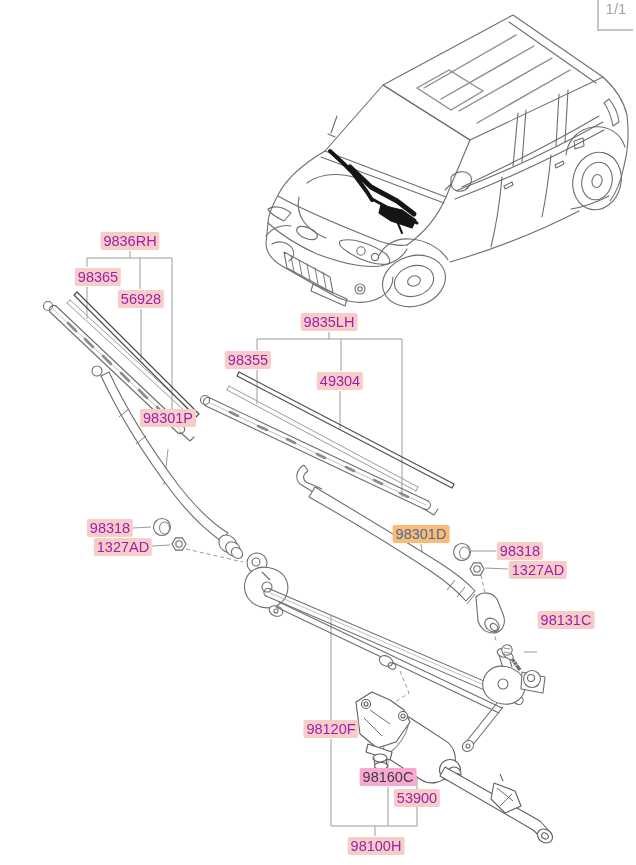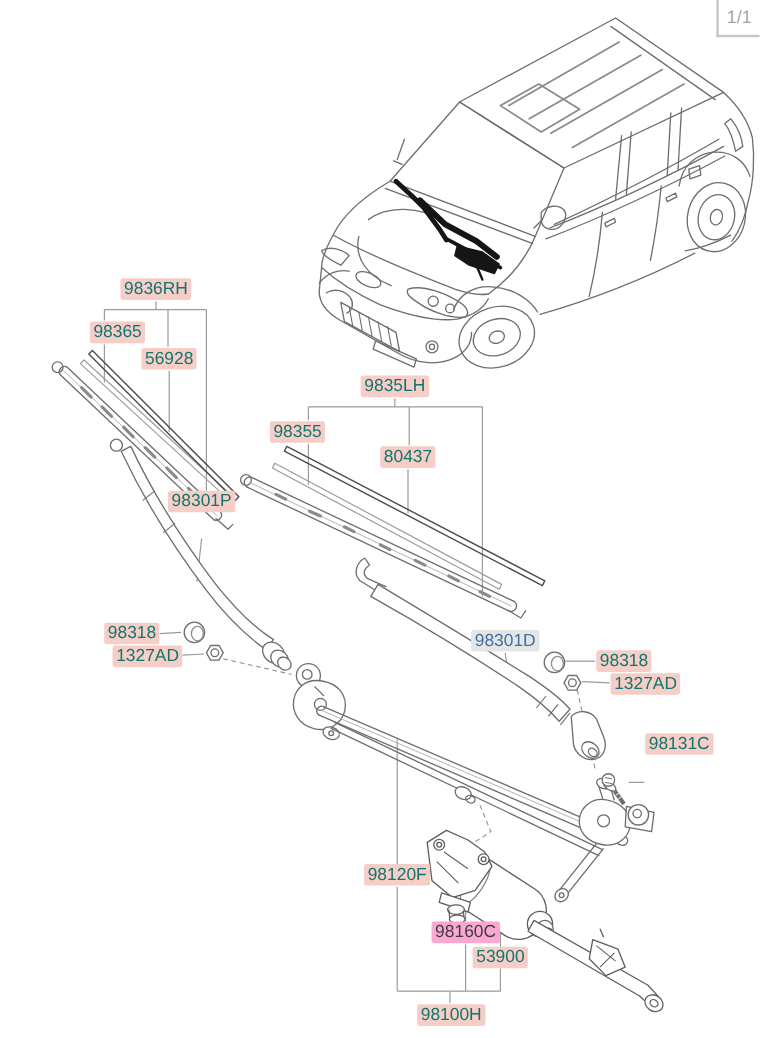--- a/index.html
+++ b/index.html
@@ -1,26 +1,26 @@
 <!DOCTYPE html>
 <html><head>
 <meta charset="utf-8">
 <style>
   html,body{margin:0;padding:0;background:#fff;}
   .stage{position:relative;width:636px;height:865px;background:#ffffff;overflow:hidden;
          font-family:"Liberation Sans",sans-serif;}
   .stage svg{position:absolute;left:0;top:0;}
   .lbl{position:absolute;transform:translate(-50%,-50%);white-space:nowrap;
        font-size:14.5px;line-height:1.25;padding:0 3px;border-radius:2px;z-index:5;}
-  .lbl.pink{background:#f6cec7;color:#0f766e;}
-  .lbl.blue{background:#e5e5e5;color:#3f6fa3;}
+  .lbl.pink{background:#f6cec7;color:#a21caf;}
+  .lbl.blue{background:#fdba74;color:#3f6fa3;}
   .lbl.gray{background:#f9a8d4;color:#3d3d3d;}
   .page-corner{position:absolute;top:0;right:3px;width:34px;height:29px;
        border-left:2px solid #c6c6c6;border-bottom:2px solid #c6c6c6;
-       display:flex;align-items:center;justify-content:center;
+       display:flex;justify-content:center;
        color:#a4a4a4;font-size:15px;z-index:6;}
 </style>
 </head>
 <body>
 
 <div class="stage">
 
   <svg width="636" height="865" viewBox="0 0 636 865">
 
     <g fill="none" stroke="#6e6e6e" stroke-width="1.1" stroke-linecap="round" stroke-linejoin="round">
@@ -258,21 +258,21 @@
       </g>
     </g>
   </svg>
 
   <div class="lbl pink" style="left:130px;top:241px">9836RH</div>
   <div class="lbl pink" style="left:98px;top:277px">98365</div>
   <div class="lbl pink" style="left:141px;top:299px">56928</div>
   <div class="lbl pink" style="left:168px;top:418px">98301P</div>
   <div class="lbl pink" style="left:329px;top:322px">9835LH</div>
   <div class="lbl pink" style="left:248px;top:360px">98355</div>
-  <div class="lbl pink" style="left:340px;top:381px">80437</div>
+  <div class="lbl pink" style="left:340px;top:381px">49304</div>
   <div class="lbl pink" style="left:110px;top:528px">98318</div>
   <div class="lbl pink" style="left:123px;top:547px">1327AD</div>
   <div class="lbl blue" style="left:421px;top:534px">98301D</div>
   <div class="lbl pink" style="left:520px;top:551px">98318</div>
   <div class="lbl pink" style="left:538px;top:570px">1327AD</div>
   <div class="lbl pink" style="left:566px;top:620px">98131C</div>
   <div class="lbl pink" style="left:331px;top:729px">98120F</div>
   <div class="lbl gray" style="left:388px;top:777px">98160C</div>
   <div class="lbl pink" style="left:417px;top:798px">53900</div>
   <div class="lbl pink" style="left:376px;top:846px">98100H</div>

